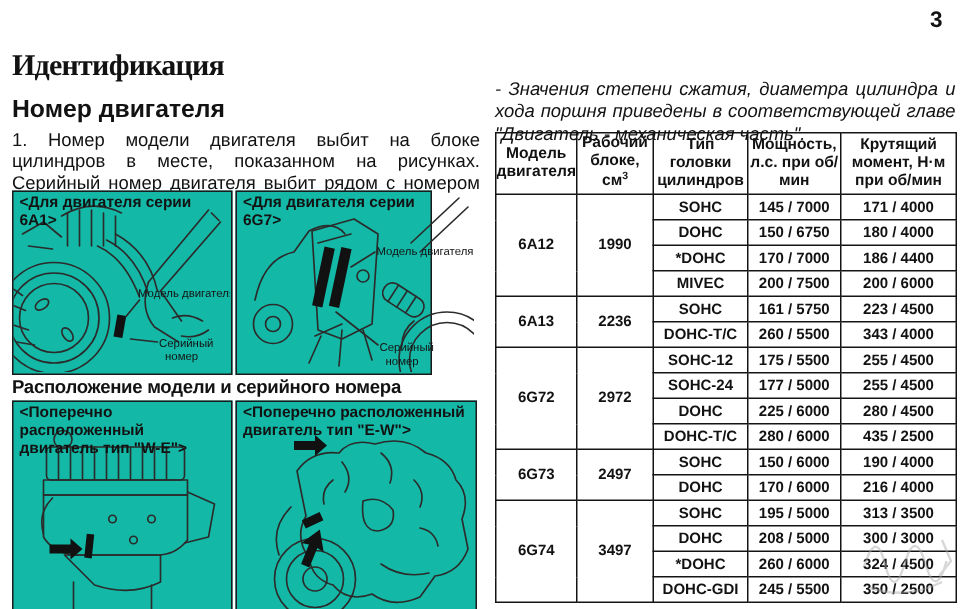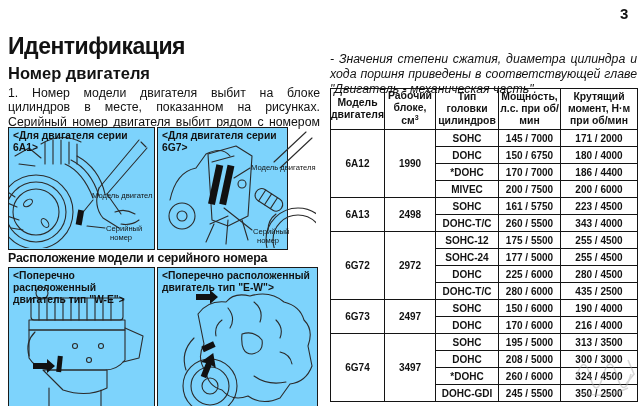--- a/index.html
+++ b/index.html
@@ -1,24 +1,24 @@
 <!DOCTYPE html>
 <html lang="ru"><head>
 <meta charset="utf-8">
 <style>
   html,body{margin:0;padding:0;background:#e8e8e8;}
   .page{position:relative;width:640px;height:406px;background:#ffffff;overflow:hidden;
         font-family:"Liberation Sans",sans-serif;color:#121212;}
   .abs{position:absolute;}
   .pagenum{left:620px;top:5px;font-size:15px;font-weight:bold;}
-  h1.title{left:8px;top:33px;margin:0;font-size:23px;font-weight:bold;letter-spacing:-0.5px;}
+  h1.title{left:8px;top:33px;margin:0;font-size:20px;font-weight:bold;letter-spacing:-0.5px;font-family:Liberation Serif, serif;}
   h2.subtitle{left:8px;top:64px;margin:0;font-size:16.5px;font-weight:bold;}
   .intro{left:8px;top:86px;width:312px;margin:0;font-size:12.3px;line-height:1.17;
          text-align:justify;}
-  .figbox{border:1.6px solid #1a1a1a;background:#7dd3fc;box-sizing:border-box;}
+  .figbox{border:1.6px solid #1a1a1a;background:#14b8a6;box-sizing:border-box;}
   .figtitle{position:absolute;top:2px;left:4px;right:3px;font-size:10.3px;font-weight:bold;
             line-height:1.18;z-index:2;background:transparent;}
   .figbox svg{position:absolute;left:0;top:0;z-index:1;}
   .caption{left:8px;top:251px;width:314px;font-size:12.4px;font-weight:bold;letter-spacing:-0.2px;}
   .note{left:330px;top:52px;width:307px;margin:0;font-size:12.3px;line-height:1.2;
         font-style:italic;text-align:justify;}
   table.spec{position:absolute;left:330px;top:88px;width:307px;height:304px;
              border-collapse:collapse;table-layout:fixed;}
   table.spec th,table.spec td{border:1.5px solid #141414;text-align:center;vertical-align:middle;
              padding:0;overflow:hidden;}
@@ -164,40 +164,40 @@
         <th>Мощность, л.с. при об/мин</th>
         <th>Крутящий момент, Н·м при об/мин</th>
       </tr>
     </thead>
     <tbody>
       <tr>
         <td rowspan="4">6A12</td>
         <td rowspan="4">1990</td>
         <td>SOHC</td>
         <td>145 / 7000</td>
-        <td>171 / 2000</td>
+        <td>171 / 4000</td>
       </tr>
       <tr>
         <td>DOHC</td>
         <td>150 / 6750</td>
         <td>180 / 4000</td>
       </tr>
       <tr>
         <td>*DOHC</td>
         <td>170 / 7000</td>
         <td>186 / 4400</td>
       </tr>
       <tr>
         <td>MIVEC</td>
         <td>200 / 7500</td>
         <td>200 / 6000</td>
       </tr>
       <tr>
         <td rowspan="2">6A13</td>
-        <td rowspan="2">2498</td>
+        <td rowspan="2">2236</td>
         <td>SOHC</td>
         <td>161 / 5750</td>
         <td>223 / 4500</td>
       </tr>
       <tr>
         <td>DOHC-T/C</td>
         <td>260 / 5500</td>
         <td>343 / 4000</td>
       </tr>
       <tr>

